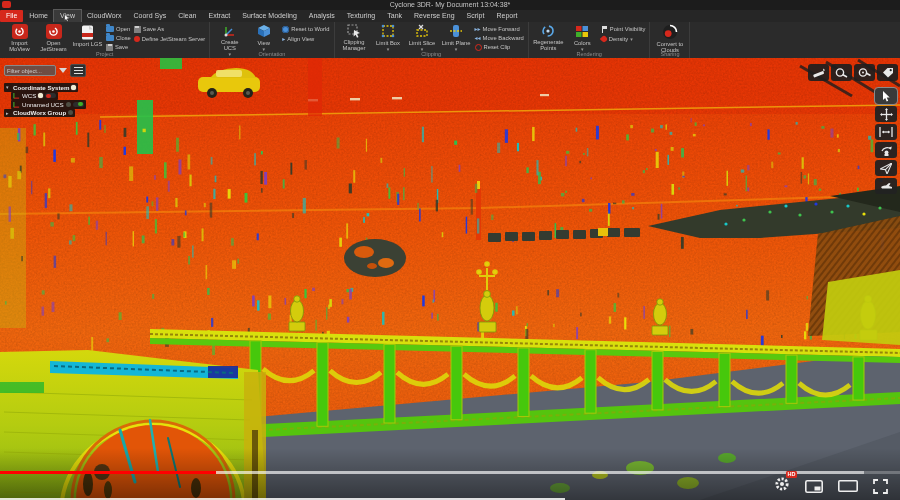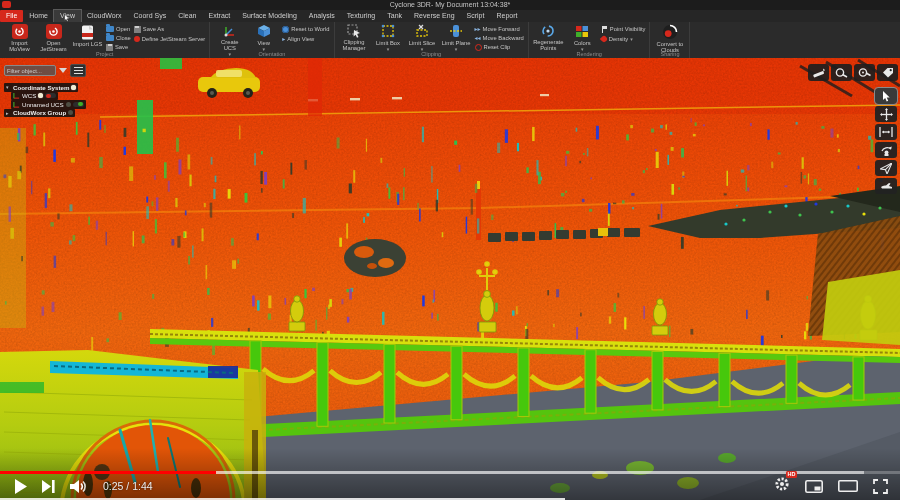--- a/index.html
+++ b/index.html
@@ -932,35 +932,20 @@
     </span>
   </div>
 
   <div class="vgrad"></div>
 
   <div class="progress">
     <div class="buf" style="width: 96%;"></div>
     <div class="played" style="width: 24%;"></div>
   </div>
 
-  <div class="ctl-left">
-    <svg width="13" height="15" viewBox="0 0 13 15">
-        <polygon points="1,0 13,7.5 1,15" fill="#fff"></polygon>
-      </svg>
-    <svg width="13" height="13" viewBox="0 0 13 13">
-        <polygon points="0,0 9,6.5 0,13" fill="#fff"></polygon>
-        <rect x="10" y="0" width="2.6" height="13" fill="#fff"></rect>
-      </svg>
-    <svg width="18" height="13" viewBox="0 0 18 13">
-        <polygon points="0,4 4,4 9,0 9,13 4,9 0,9" fill="#fff"></polygon>
-        <path d="M11,3.5 A4.5,4.5 0 0 1 11,9.5" stroke="#fff" stroke-width="1.6" fill="none"></path>
-        <path d="M13,1.5 A7,7 0 0 1 13,11.5" stroke="#fff" stroke-width="1.6" fill="none" opacity="0.85"></path>
-      </svg>
-    <span class="vtime">0:25 / 1:44</span>
-  </div>
 
   <div class="ctl-right">
     <span class="hdwrap">
       <svg width="16" height="16" viewBox="0 0 16 16">
           <circle cx="8" cy="8" r="5.2" fill="none" stroke="#eee" stroke-width="2.8" stroke-dasharray="2.2,1.7"></circle>
           <circle cx="8" cy="8" r="2" fill="#eee"></circle>
         </svg>
       <span class="hdbadge">HD</span>
     </span>
     <svg width="18" height="13" viewBox="0 0 18 13">

